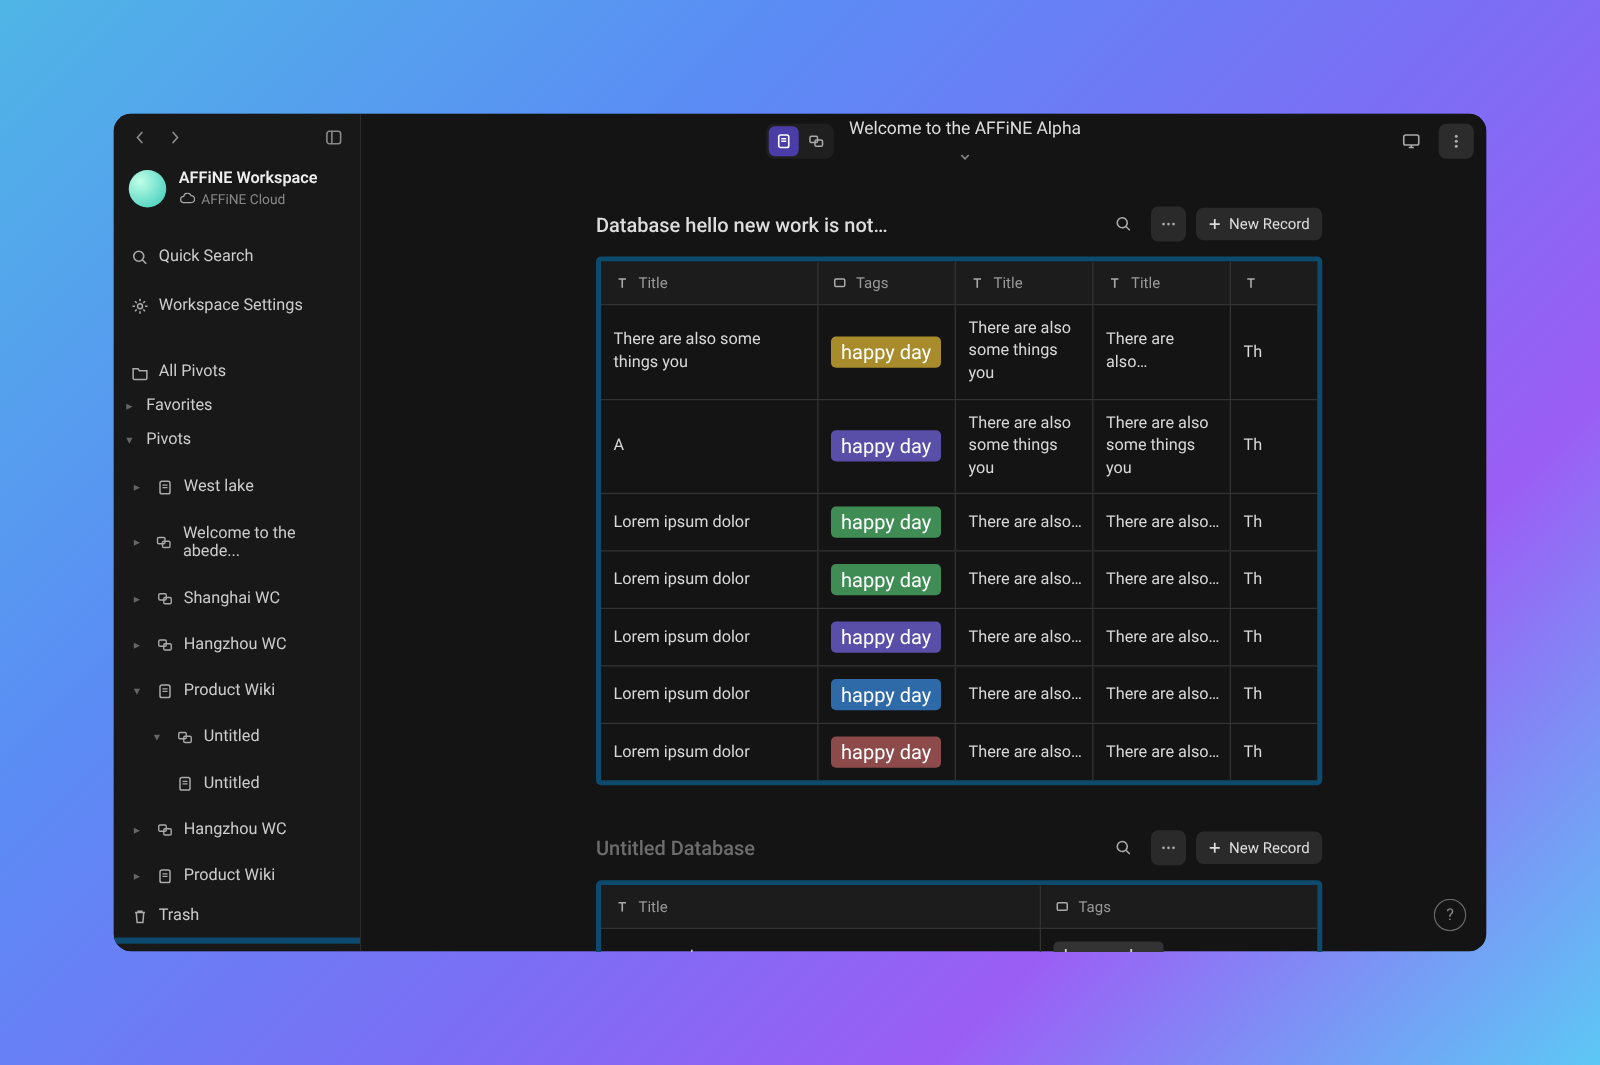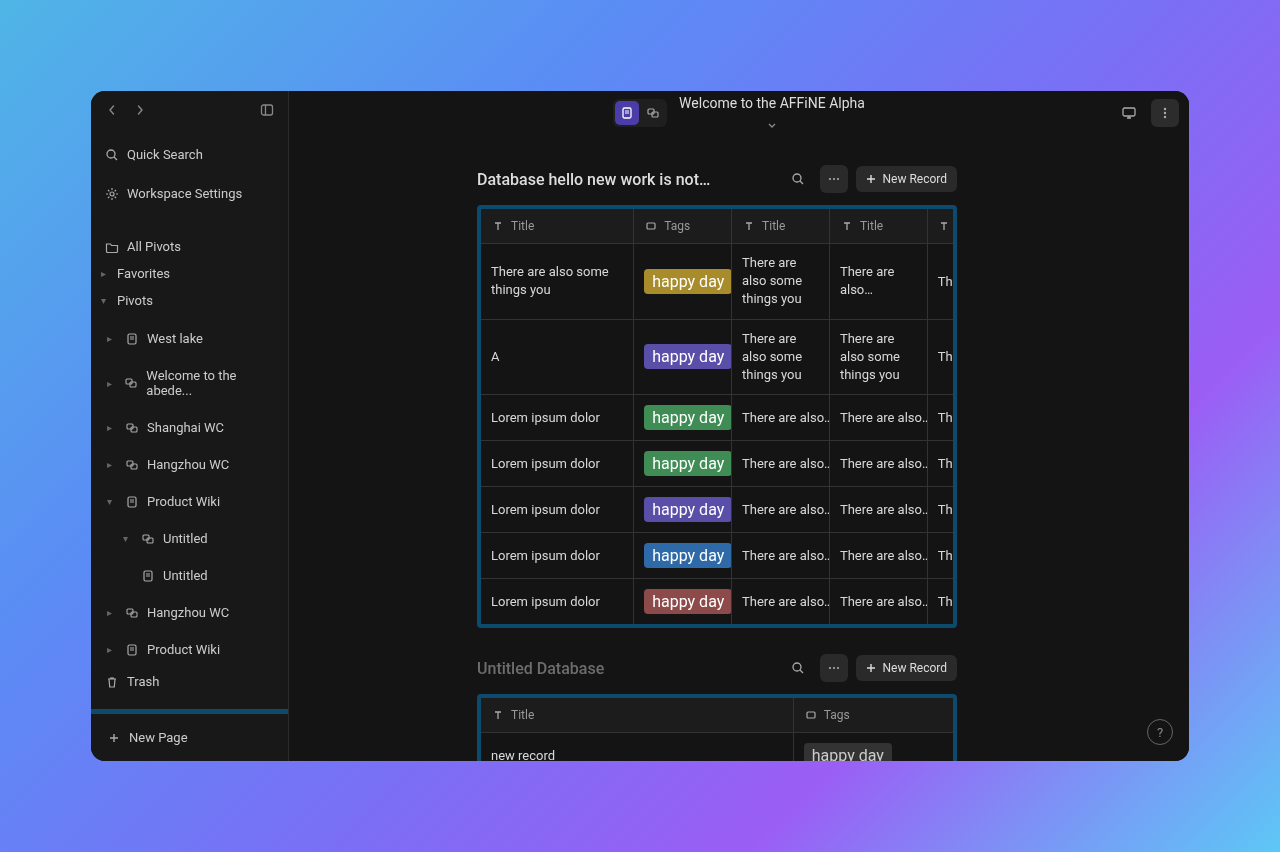--- a/index.html
+++ b/index.html
@@ -97,21 +97,21 @@
 }
 .topbar-right { position:absolute;right:10px;display:flex;align-items:center;gap:8px; }
 .icon-btn {
   width:28px;height:28px;display:flex;align-items:center;justify-content:center;
   border-radius:6px;color:#aaa;cursor:pointer;
 }
 .icon-btn.filled { background:#2c2c2c; }
 .content {
   flex:1;overflow:auto;padding:30px 0 30px 188px;
 }
-.db-block { width:480px;margin-bottom:26px; }
+.db-block { width:581px;margin-bottom:36px; }
 .db-header { display:flex;align-items:center;margin-bottom:12px; }
 .db-title { color:#ddd;font-size:16px;font-weight:500;flex:1;white-space:nowrap;overflow:hidden;text-overflow:ellipsis; }
 .db-title.muted { color:#6d6d6d; }
 .db-actions { display:flex;align-items:center;gap:8px; }
 .db-search,.db-menu {
   width:28px;height:28px;display:flex;align-items:center;justify-content:center;
   border-radius:6px;color:#aaa;cursor:pointer;
 }
 .db-menu { background:#2a2a2a; }
 .new-record {
@@ -163,20 +163,34 @@
       </div>
       <div class="spacer"></div>
       <div class="nav-btn">
         <svg width="14" height="14" viewBox="0 0 14 14">
             <rect x="1.5" y="2" width="11" height="10" rx="2" stroke="currentColor" fill="none" stroke-width="1.3"></rect>
             <line x1="5.5" y1="2" x2="5.5" y2="12" stroke="currentColor" stroke-width="1.3"></line>
           </svg>
       </div>
     </div>
 
+    <div class="workspace">
+      <div class="ws-avatar"></div>
+      <div class="ws-text">
+        <div class="ws-name">AFFiNE Workspace</div>
+        <div class="ws-sub">
+          <span class="icon-sm">
+            <svg width="12" height="10" viewBox="0 0 12 10">
+                <path d="M3 8a2.5 2.5 0 0 1 0-5 3 3 0 0 1 5.8-.5A2 2 0 0 1 9 8H3z" stroke="currentColor" fill="none" stroke-width="1"></path>
+              </svg>
+          </span>
+          <span>AFFiNE Cloud</span>
+        </div>
+      </div>
+    </div>
 
     <div class="nav-list">
       <div class="nav-item">
         <span class="icon-sm">
           <svg width="14" height="14" viewBox="0 0 14 14">
               <circle cx="6" cy="6" r="4" stroke="currentColor" fill="none" stroke-width="1.3"></circle>
               <line x1="9" y1="9" x2="12" y2="12" stroke="currentColor" stroke-width="1.3"></line>
             </svg>
         </span>
         <span>Quick Search</span>

